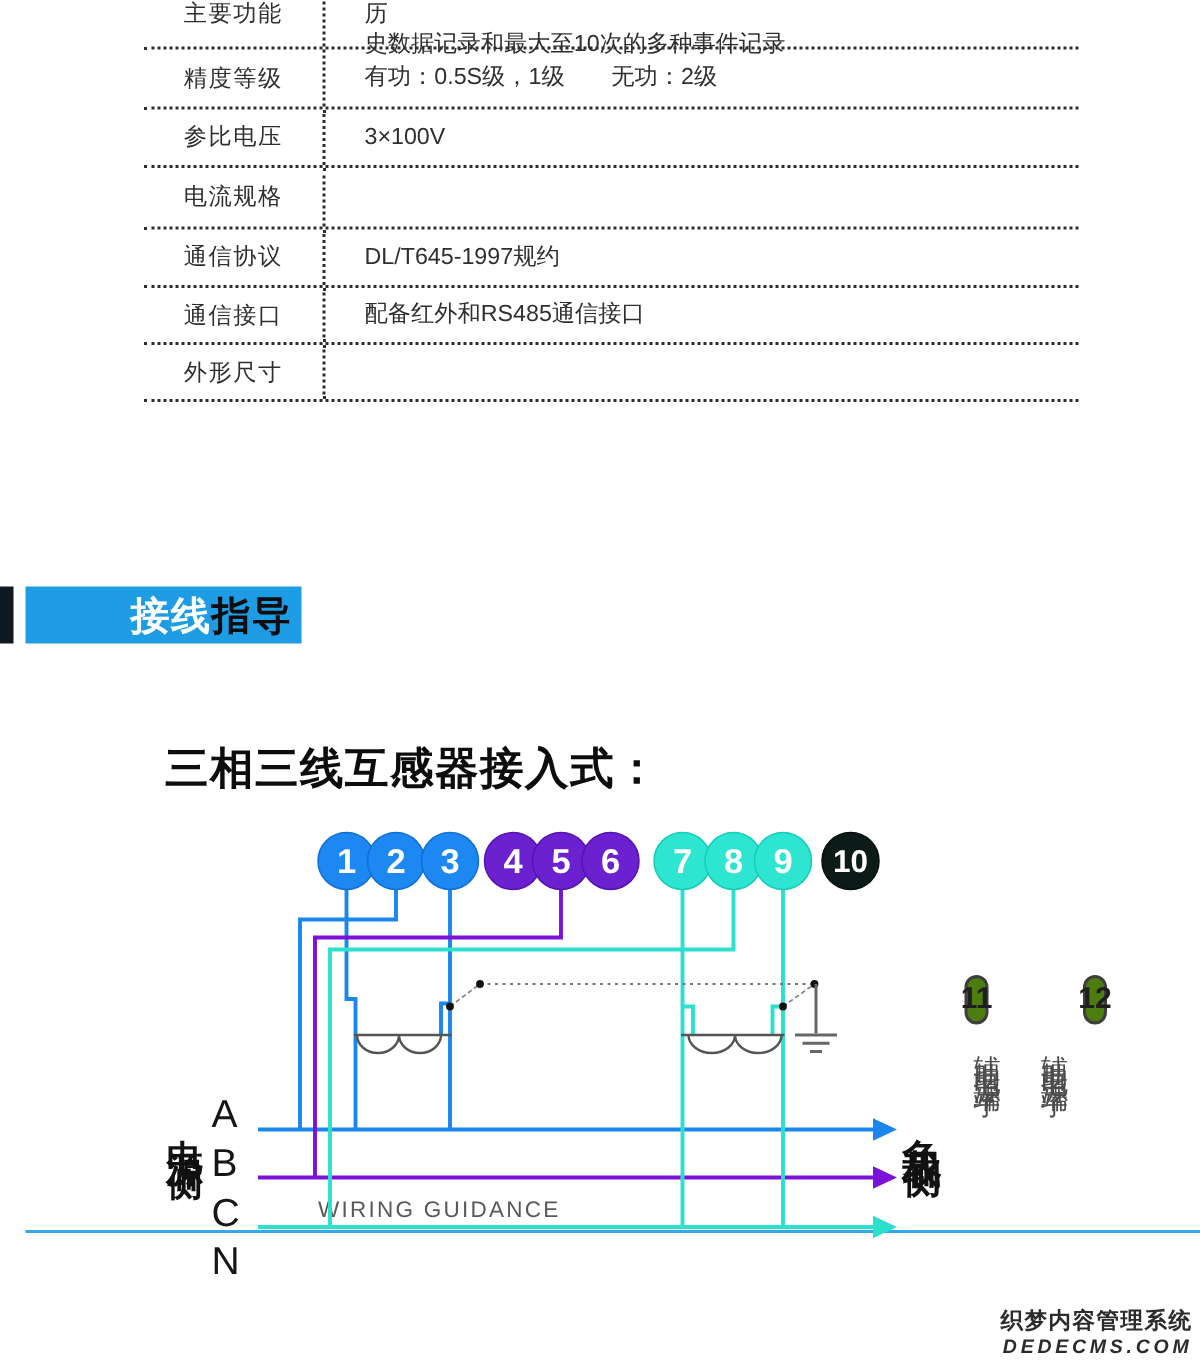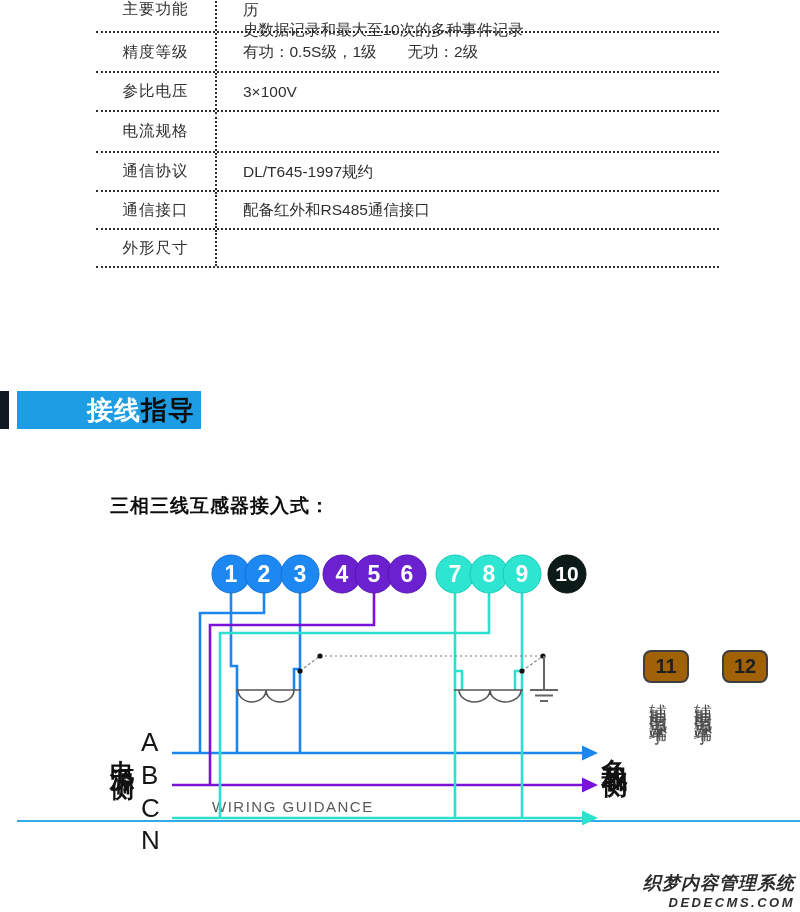--- a/index.html
+++ b/index.html
@@ -23,38 +23,38 @@
   .banner-accent{position:absolute;left:0;top:0;width:9px;height:38px;background:#101822;}
   .banner-box{position:absolute;left:17px;top:0;width:184px;height:38px;background:#1e9ce4;
               display:flex;align-items:center;justify-content:flex-end;padding-right:6px;box-sizing:border-box;}
   .banner-box .zh{font-size:26px;font-weight:bold;letter-spacing:1px;line-height:1;}
   .banner-box .zh-white{color:#ffffff;}
   .banner-box .zh-black{color:#0d0d0d;}
   .banner-en{position:absolute;left:212px;top:407px;font-size:15px;color:#595959;letter-spacing:1.5px;}
   .banner-underline{position:absolute;left:17px;top:429px;width:783px;height:2px;background:#32a9e8;}
 
   
-  .diagram-title{position:absolute;left:110px;top:493px;font-size:19px;font-weight:bold;color:#0d0d0d;letter-spacing:1px;}
+  .diagram-title{position:absolute;left:110px;top:493px;font-size:29px;font-weight:bold;color:#0d0d0d;letter-spacing:1px;}
   .wiring-svg{position:absolute;left:0;top:540px;width:800px;height:340px;}
   .wiring-svg text.tnum{font-family:"Liberation Sans",sans-serif;font-weight:bold;fill:#ffffff;text-anchor:middle;}
 
   .vlabel{position:absolute;writing-mode:vertical-rl;text-orientation:upright;}
   .src-label{left:106px;top:740px;font-size:24px;font-weight:bold;color:#111;letter-spacing:9px;}
   .load-label{left:598px;top:738px;font-size:26px;font-weight:bold;color:#111;letter-spacing:7px;}
   .phase{position:absolute;left:141px;font-size:26px;color:#161616;}
-  .aux-box{position:absolute;top:650px;width:46px;height:33px;border:2.5px solid #3e3e3e;border-radius:8px;
-           background:#a16207;display:flex;align-items:center;justify-content:center;
+  .aux-box{position:absolute;top:650px;width:16px;height:33px;border:2.5px solid #3e3e3e;border-radius:8px;
+           background:#4d7c0f;display:flex;align-items:center;justify-content:center;
            font-size:20px;color:#1f1f1f;font-weight:bold;box-sizing:border-box;}
   .aux-label{position:absolute;top:689px;font-size:18px;color:#4c4c4c;letter-spacing:5px;
              writing-mode:vertical-rl;text-orientation:upright;line-height:20px;}
 
   
   .watermark{position:absolute;right:5px;top:871px;text-align:right;color:#2c2c2c;font-weight:bold;
              text-shadow:-1px -1px 0 #fff,1px -1px 0 #fff,-1px 1px 0 #fff,1px 1px 0 #fff;}
-  .watermark .l1{font-size:18px;letter-spacing:1px;font-style:italic;}
+  .watermark .l1{font-size:15px;letter-spacing:1px;}
   .watermark .l2{font-size:13px;letter-spacing:2.5px;font-style:italic;}
 </style>
 </head>
 <body>
 
 <div class="spec-table">
   <div class="spec-row first">
     <div class="spec-label">主要功能</div>
     <div class="spec-value">
       <span>测量功能，具有多费率电能和最大需量计量功能，有最大至12个月的历</span>

